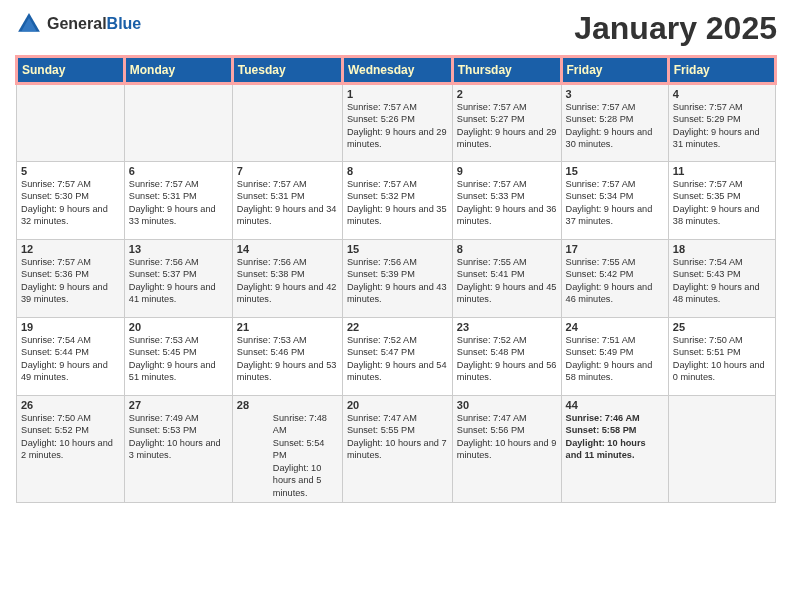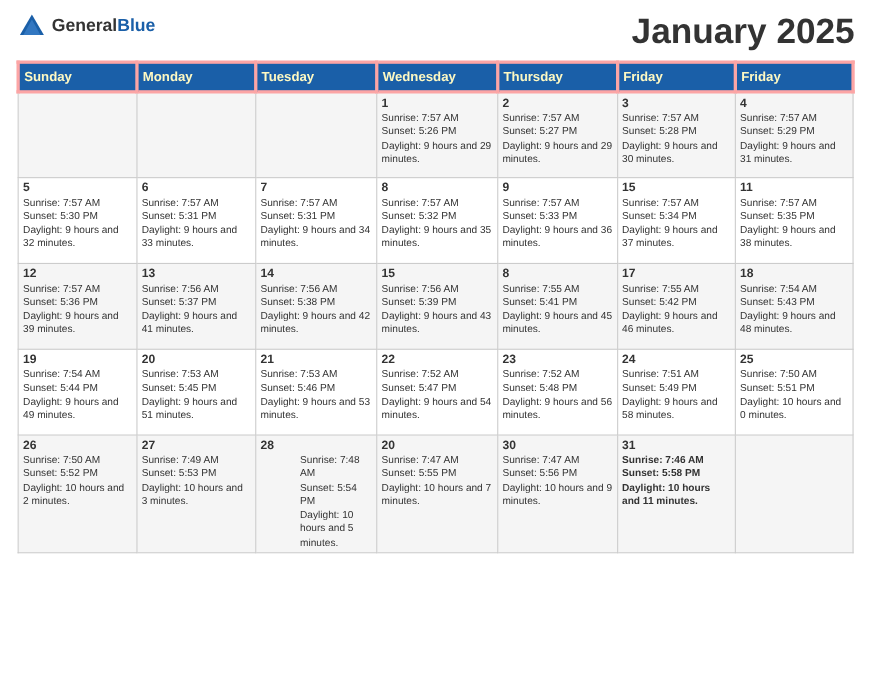--- a/index.html
+++ b/index.html
@@ -315,21 +315,21 @@
 Sunset: 5:55 PM
 Daylight: 10 hours and 7 minutes.</div>
           </td>
           <td>
             <span class="day-num">30</span>
             <div class="day-info" style="white-space: pre-line;">Sunrise: 7:47 AM
 Sunset: 5:56 PM
 Daylight: 10 hours and 9 minutes.</div>
           </td>
           <td>
-            <span class="day-num">31</span>
+            <span class="day-num">44</span>
             <div class="day-info" style="white-space: pre-line; font-weight: bold;">Sunrise: 7:46 AM
 Sunset: 5:58 PM
 Daylight: 10 hours and 11 minutes.</div>
           </td>
           <td></td>
         </tr>
       </tbody>
   </table>
 </div>
 

